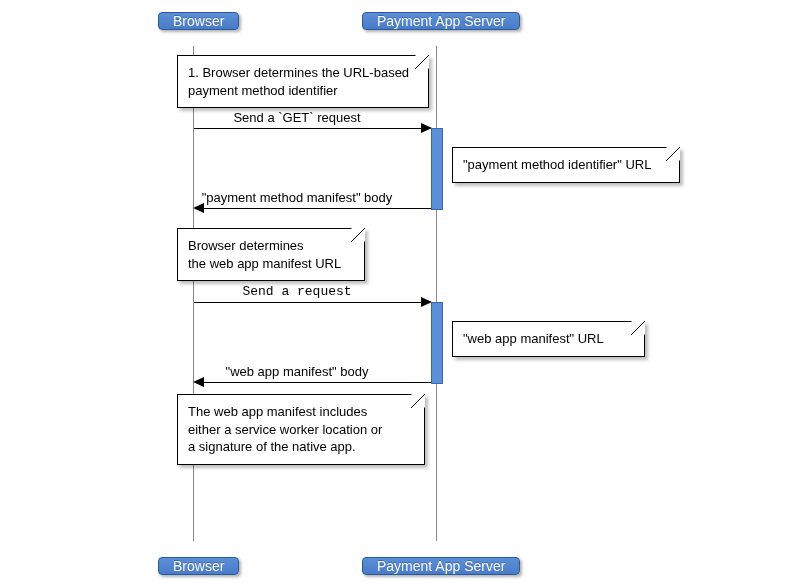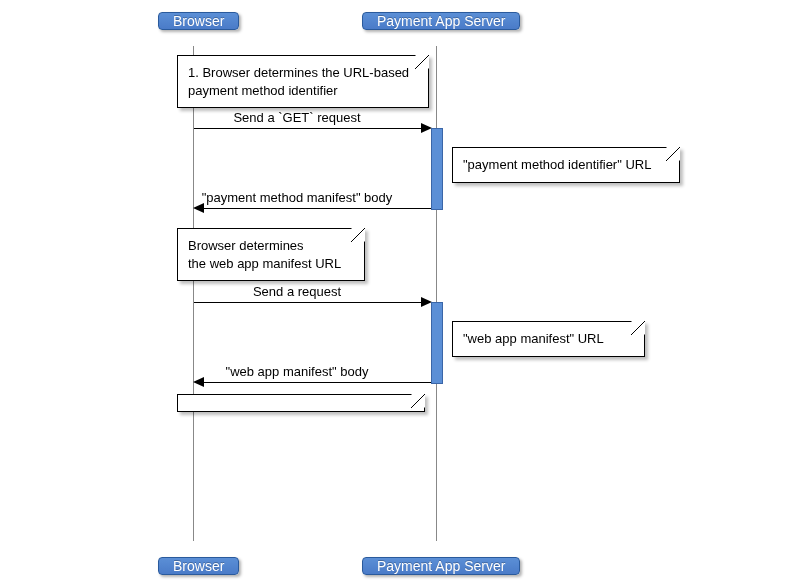--- a/index.html
+++ b/index.html
@@ -142,30 +142,33 @@
 <div class="msg-label" style="top:190px; left:195px;">"payment method manifest" body</div>
 <div class="arrow-line" style="top:208px; left:200px; width:231px;"></div>
 <div class="arrow-head-left" style="top:203px; left:193px;"></div>
 
 <div class="note" style="top:228px; left:177px; width:160px;">
   <span style="white-space:pre-line;">Browser determines
 the web app manifest URL</span>
   <div class="fold"></div><div class="fold-line"></div>
 </div>
 
-<div class="msg-label" style="top:284px; left:195px;">Send a request</div>
+<div class="msg-label" style="top:284px; left:195px;font-family:Liberation Mono, monospace;">Send a request</div>
 <div class="arrow-line" style="top:302px; left:194px; width:232px;"></div>
 <div class="arrow-head-right" style="top:297px; left:421px;"></div>
 
 <div class="activation" style="top:302px; left:431px; height:80px;"></div>
 
 <div class="note note-right" style="top:321px; left:452px; width:165px;">
   <span>"web app manifest" URL</span>
   <div class="fold"></div><div class="fold-line"></div>
 </div>
 
 <div class="msg-label" style="top:364px; left:195px;">"web app manifest" body</div>
 <div class="arrow-line" style="top:382px; left:200px; width:231px;"></div>
 <div class="arrow-head-left" style="top:377px; left:193px;"></div>
 
 <div class="note" style="top:394px; left:177px; width:220px;">
+  <span style="white-space:pre-line;">The web app manifest includes
+either a service worker location or
+a signature of the native app.</span>
   <div class="fold"></div><div class="fold-line"></div>
 </div>
 
 </body></html>

